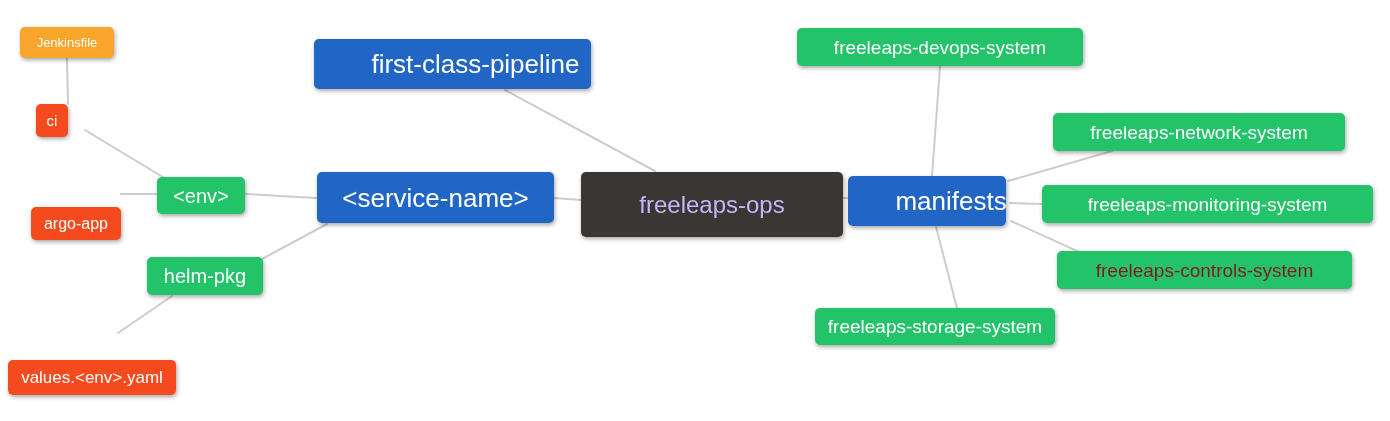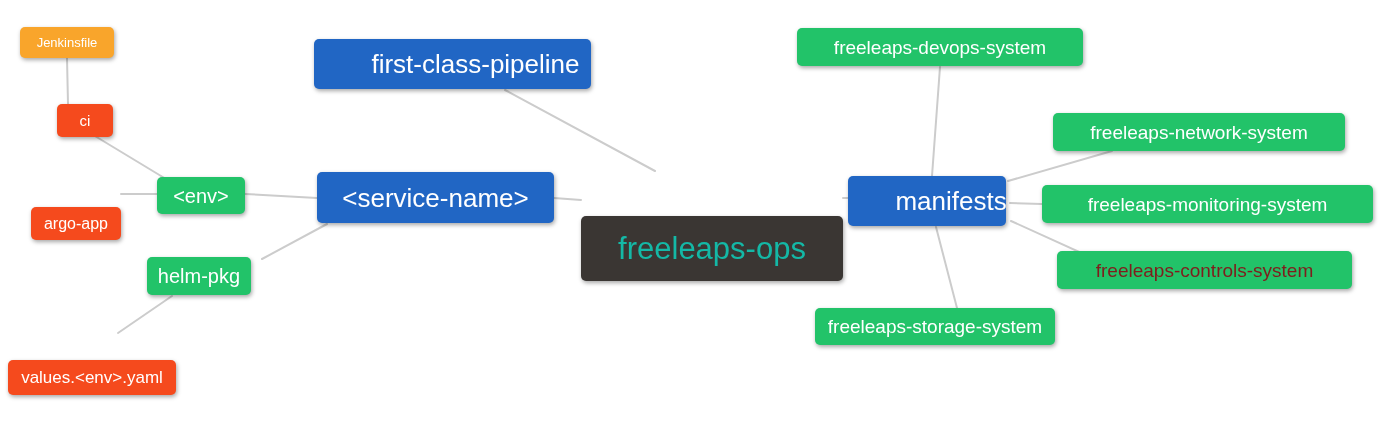--- a/index.html
+++ b/index.html
@@ -50,27 +50,27 @@
       <line x1="118" y1="333" x2="172" y2="296" stroke="#cccccc" stroke-width="2" stroke-linecap="round"></line>
       <line x1="505" y1="90" x2="655" y2="171" stroke="#cccccc" stroke-width="2" stroke-linecap="round"></line>
       <line x1="554" y1="198" x2="581" y2="200" stroke="#cccccc" stroke-width="2" stroke-linecap="round"></line>
       <line x1="843" y1="198" x2="852" y2="198" stroke="#cccccc" stroke-width="2" stroke-linecap="round"></line>
       <line x1="940" y1="67" x2="932" y2="176" stroke="#cccccc" stroke-width="2" stroke-linecap="round"></line>
       <line x1="1008" y1="181" x2="1112" y2="151" stroke="#cccccc" stroke-width="2" stroke-linecap="round"></line>
       <line x1="1010" y1="203" x2="1042" y2="204" stroke="#cccccc" stroke-width="2" stroke-linecap="round"></line>
       <line x1="1011" y1="221" x2="1088" y2="256" stroke="#cccccc" stroke-width="2" stroke-linecap="round"></line>
       <line x1="936" y1="227" x2="957" y2="308" stroke="#cccccc" stroke-width="2" stroke-linecap="round"></line>
     </svg>
-<div class="node" style="left: 581px; top: 172px; width: 262px; height: 65px; font-size: 31px; background: rgb(58, 54, 51); color: #14b8a6; margin-top: 44px;">freeleaps-ops</div>
+<div class="node" style="left: 581px; top: 172px; width: 262px; height: 65px; font-size: 24px; background: rgb(58, 54, 51); color: #c4b5fd;">freeleaps-ops</div>
     <div class="node" style="left: 314px; top: 39px; width: 277px; height: 50px; font-size: 26px; background: rgb(33, 102, 196); color: rgb(255, 255, 255); padding-left: 46px;">first-class-pipeline</div>
     <div class="node" style="left: 317px; top: 172px; width: 237px; height: 51px; font-size: 26px; background: rgb(33, 102, 196); color: rgb(255, 255, 255);">&lt;service-name&gt;</div>
     <div class="node" style="left: 848px; top: 176px; width: 158px; height: 50px; font-size: 26px; background: rgb(33, 102, 196); color: rgb(255, 255, 255); padding-left: 48px;">manifests</div>
     <div class="node" style="left: 157px; top: 177px; width: 88px; height: 37px; font-size: 20px; background: rgb(34, 195, 105); color: rgb(255, 255, 255);">&lt;env&gt;</div>
-    <div class="node" style="left: 147px; top: 257px; width: 104px; height: 38px; font-size: 20px; background: rgb(34, 195, 105); color: rgb(255, 255, 255);">helm-pkg</div>
-    <div class="node" style="left: 57px; top: 104px; width: 56px; height: 33px; font-size: 15px; background: rgb(245, 74, 29); color: rgb(255, 255, 255);">ci</div>
+    <div class="node" style="left: 147px; top: 257px; width: 116px; height: 38px; font-size: 20px; background: rgb(34, 195, 105); color: rgb(255, 255, 255);">helm-pkg</div>
+    <div class="node" style="left: 36px; top: 104px; width: 32px; height: 33px; font-size: 15px; background: rgb(245, 74, 29); color: rgb(255, 255, 255);">ci</div>
     <div class="node" style="left: 31px; top: 179px; width: 90px; height: 33px; font-size: 16px; background: rgb(245, 74, 29); color: rgb(255, 255, 255); margin-top: 28px;">argo-app</div>
     <div class="node" style="left: 8px; top: 332px; width: 168px; height: 35px; font-size: 17px; background: rgb(245, 74, 29); color: rgb(255, 255, 255); margin-top: 28px;">values.&lt;env&gt;.yaml</div>
     <div class="node" style="left: 20px; top: 27px; width: 94px; height: 31px; font-size: 13px; background: rgb(249, 165, 43); color: rgb(255, 255, 255);">Jenkinsfile</div>
     <div class="node" style="left: 797px; top: 28px; width: 286px; height: 38px; font-size: 19px; background: rgb(34, 195, 105); color: rgb(255, 255, 255); text-align: right;">freeleaps-devops-system</div>
     <div class="node" style="left: 1053px; top: 113px; width: 292px; height: 38px; font-size: 19px; background: rgb(34, 195, 105); color: rgb(255, 255, 255);">freeleaps-network-system</div>
     <div class="node" style="left: 1042px; top: 185px; width: 331px; height: 38px; font-size: 19px; background: rgb(34, 195, 105); color: rgb(255, 255, 255);">freeleaps-monitoring-system</div>
     <div class="node" style="left: 1057px; top: 251px; width: 295px; height: 38px; font-size: 19px; background: rgb(34, 195, 105); color: #7f1d1d;">freeleaps-controls-system</div>
     <div class="node" style="left: 815px; top: 308px; width: 240px; height: 37px; font-size: 19px; background: rgb(34, 195, 105); color: rgb(255, 255, 255);">freeleaps-storage-system</div>
   </div>
 

